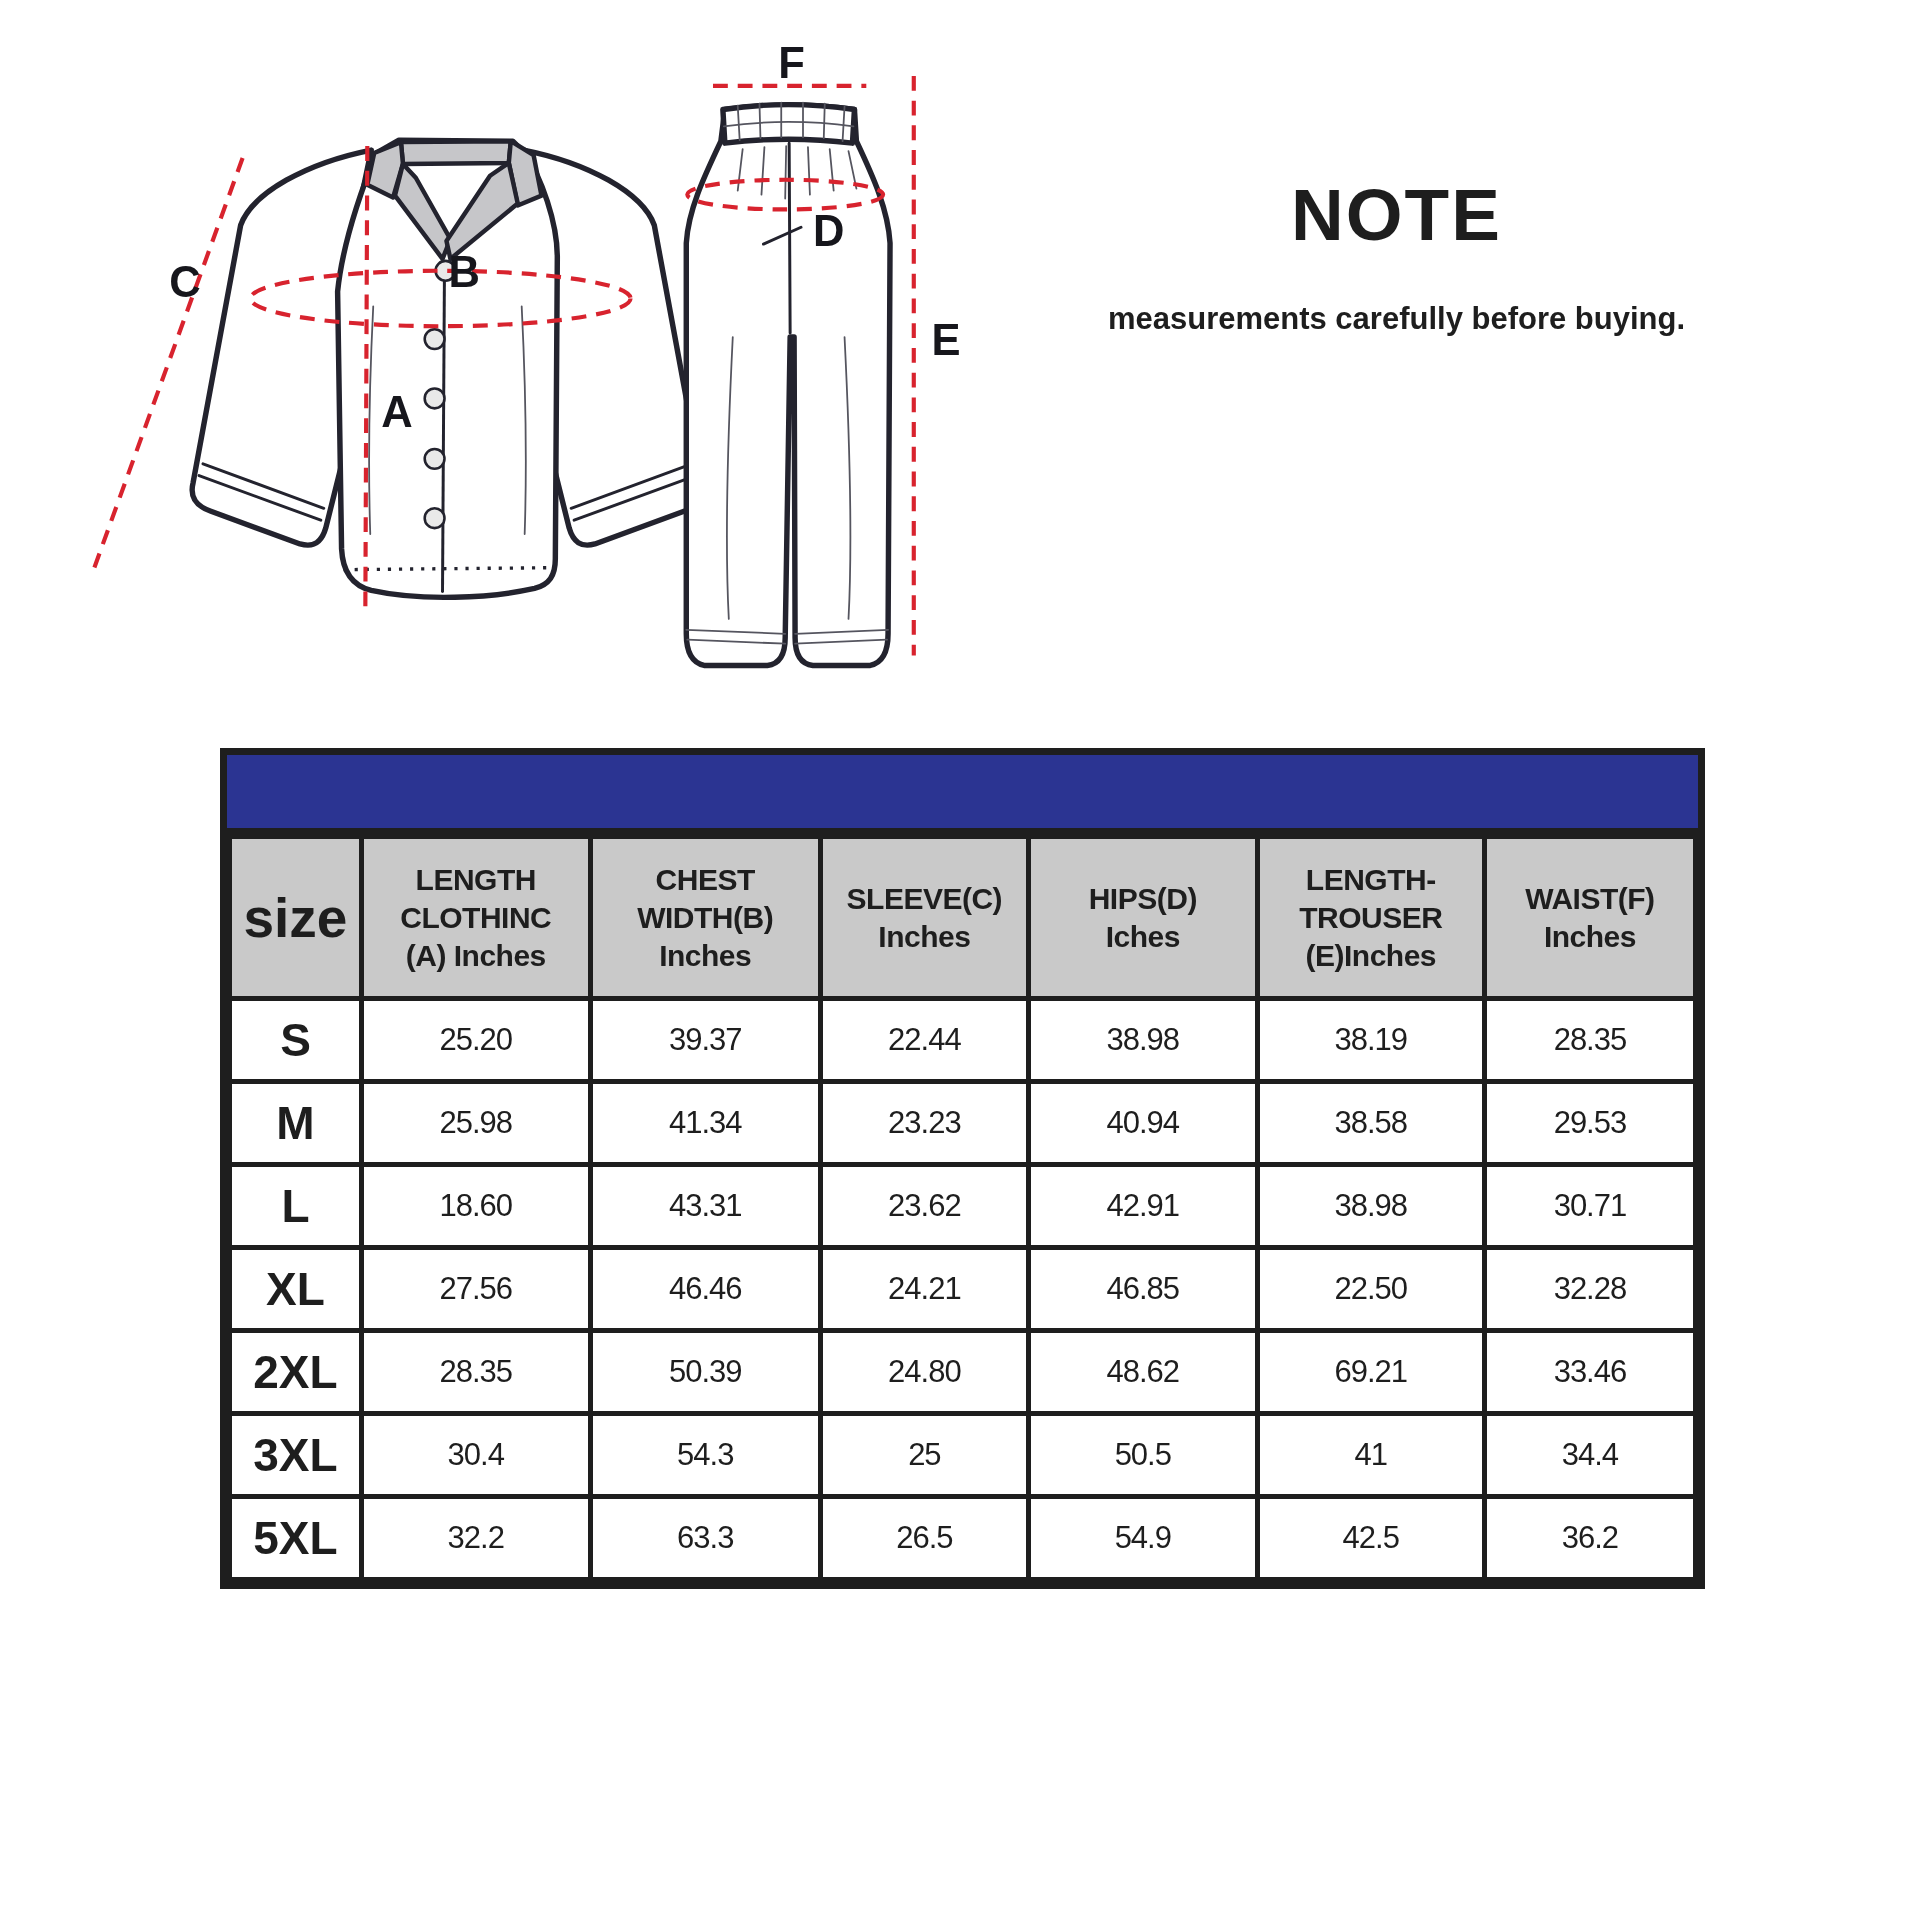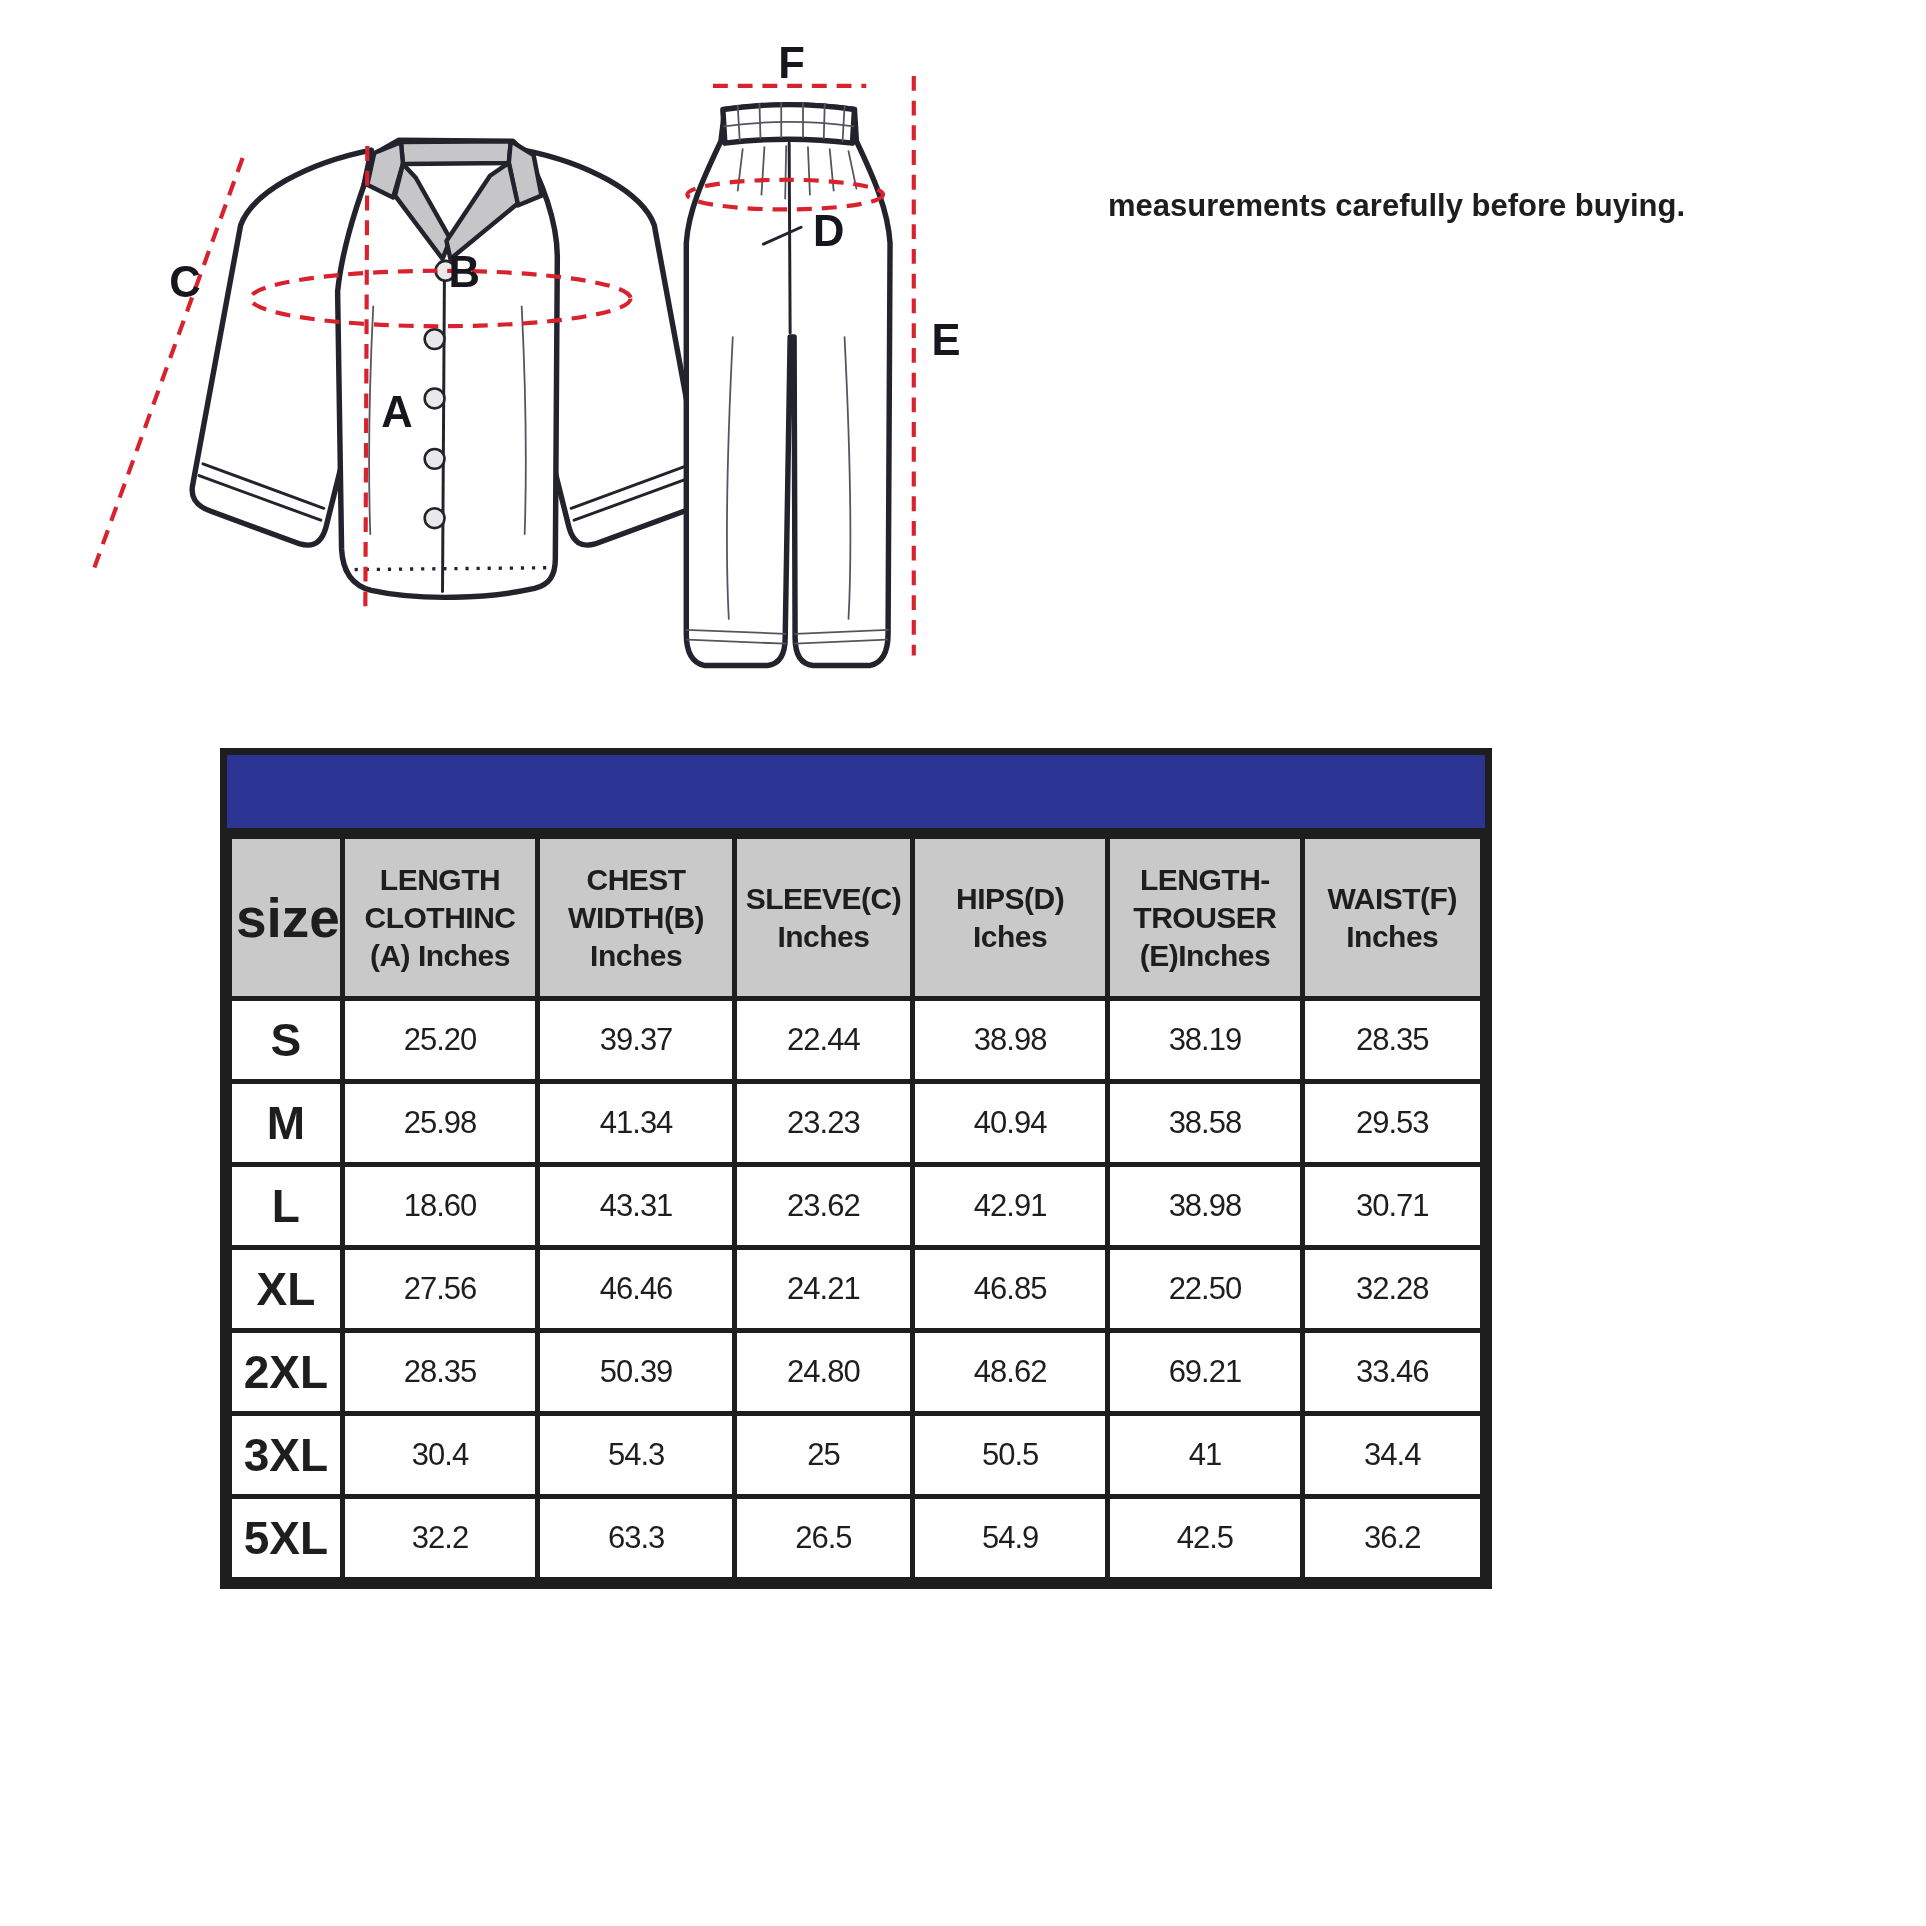--- a/index.html
+++ b/index.html
@@ -25,21 +25,21 @@
   .redline{fill:none;stroke:var(--red);stroke-width:4.2;stroke-dasharray:15 10;stroke-linecap:butt;}
   .dotline{fill:none;stroke:#23232e;stroke-width:3.4;stroke-dasharray:3.2 8;}
   .btn{fill:#e9e9e9;stroke:#23232e;stroke-width:2.6;}
   .dim-label{font-family:"Liberation Sans",sans-serif;font-weight:bold;font-size:44px;fill:#16161c;}
   
   .note{position:absolute;left:1030px;top:173px;width:733px;text-align:center;}
   .note-title{font-size:73px;font-weight:900;letter-spacing:2px;margin-bottom:30px;}
   .note-line{font-size:31px;font-weight:bold;line-height:65px;white-space:nowrap;}
   
   .size-table{
-    position:absolute;left:220px;top:748px;width:1272px;
+    position:absolute;left:220px;top:748px;width:1485px;
     border:7px solid var(--ink);background:#ffffff;
   }
   .blue-bar{height:79px;background:var(--accent);border-bottom:6px solid var(--ink);}
   table{width:100%;border-collapse:collapse;table-layout:fixed;}
   th,td{border:5px solid var(--ink);text-align:center;vertical-align:middle;}
   th{
     background:var(--gray);height:162px;font-weight:bold;font-size:30px;
     line-height:38px;white-space:pre-line;letter-spacing:-0.5px;padding:0 4px;
   }
   th.size-head{font-size:55px;letter-spacing:0;}
@@ -107,20 +107,21 @@
   <ellipse class="redline" cx="258" cy="156" rx="99" ry="15"></ellipse>
   <path class="thinline" d="M236,206 L274,189"></path>
   <path class="redline" d="M388,36 L388,622"></path>
 
   <text class="dim-label" x="251" y="38">F</text>
   <text class="dim-label" x="286" y="208">D</text>
   <text class="dim-label" x="406" y="318">E</text>
 </svg>
 
 <div class="note">
+  <div class="note-title">NOTE</div>
   <div class="note-line">measurements carefully before buying.</div>
 </div>
 
 <div class="size-table">
   <div class="blue-bar"></div>
   <table>
     <colgroup>
       <col style="width:9%">
         <col style="width:15.6%">
         <col style="width:15.7%">

